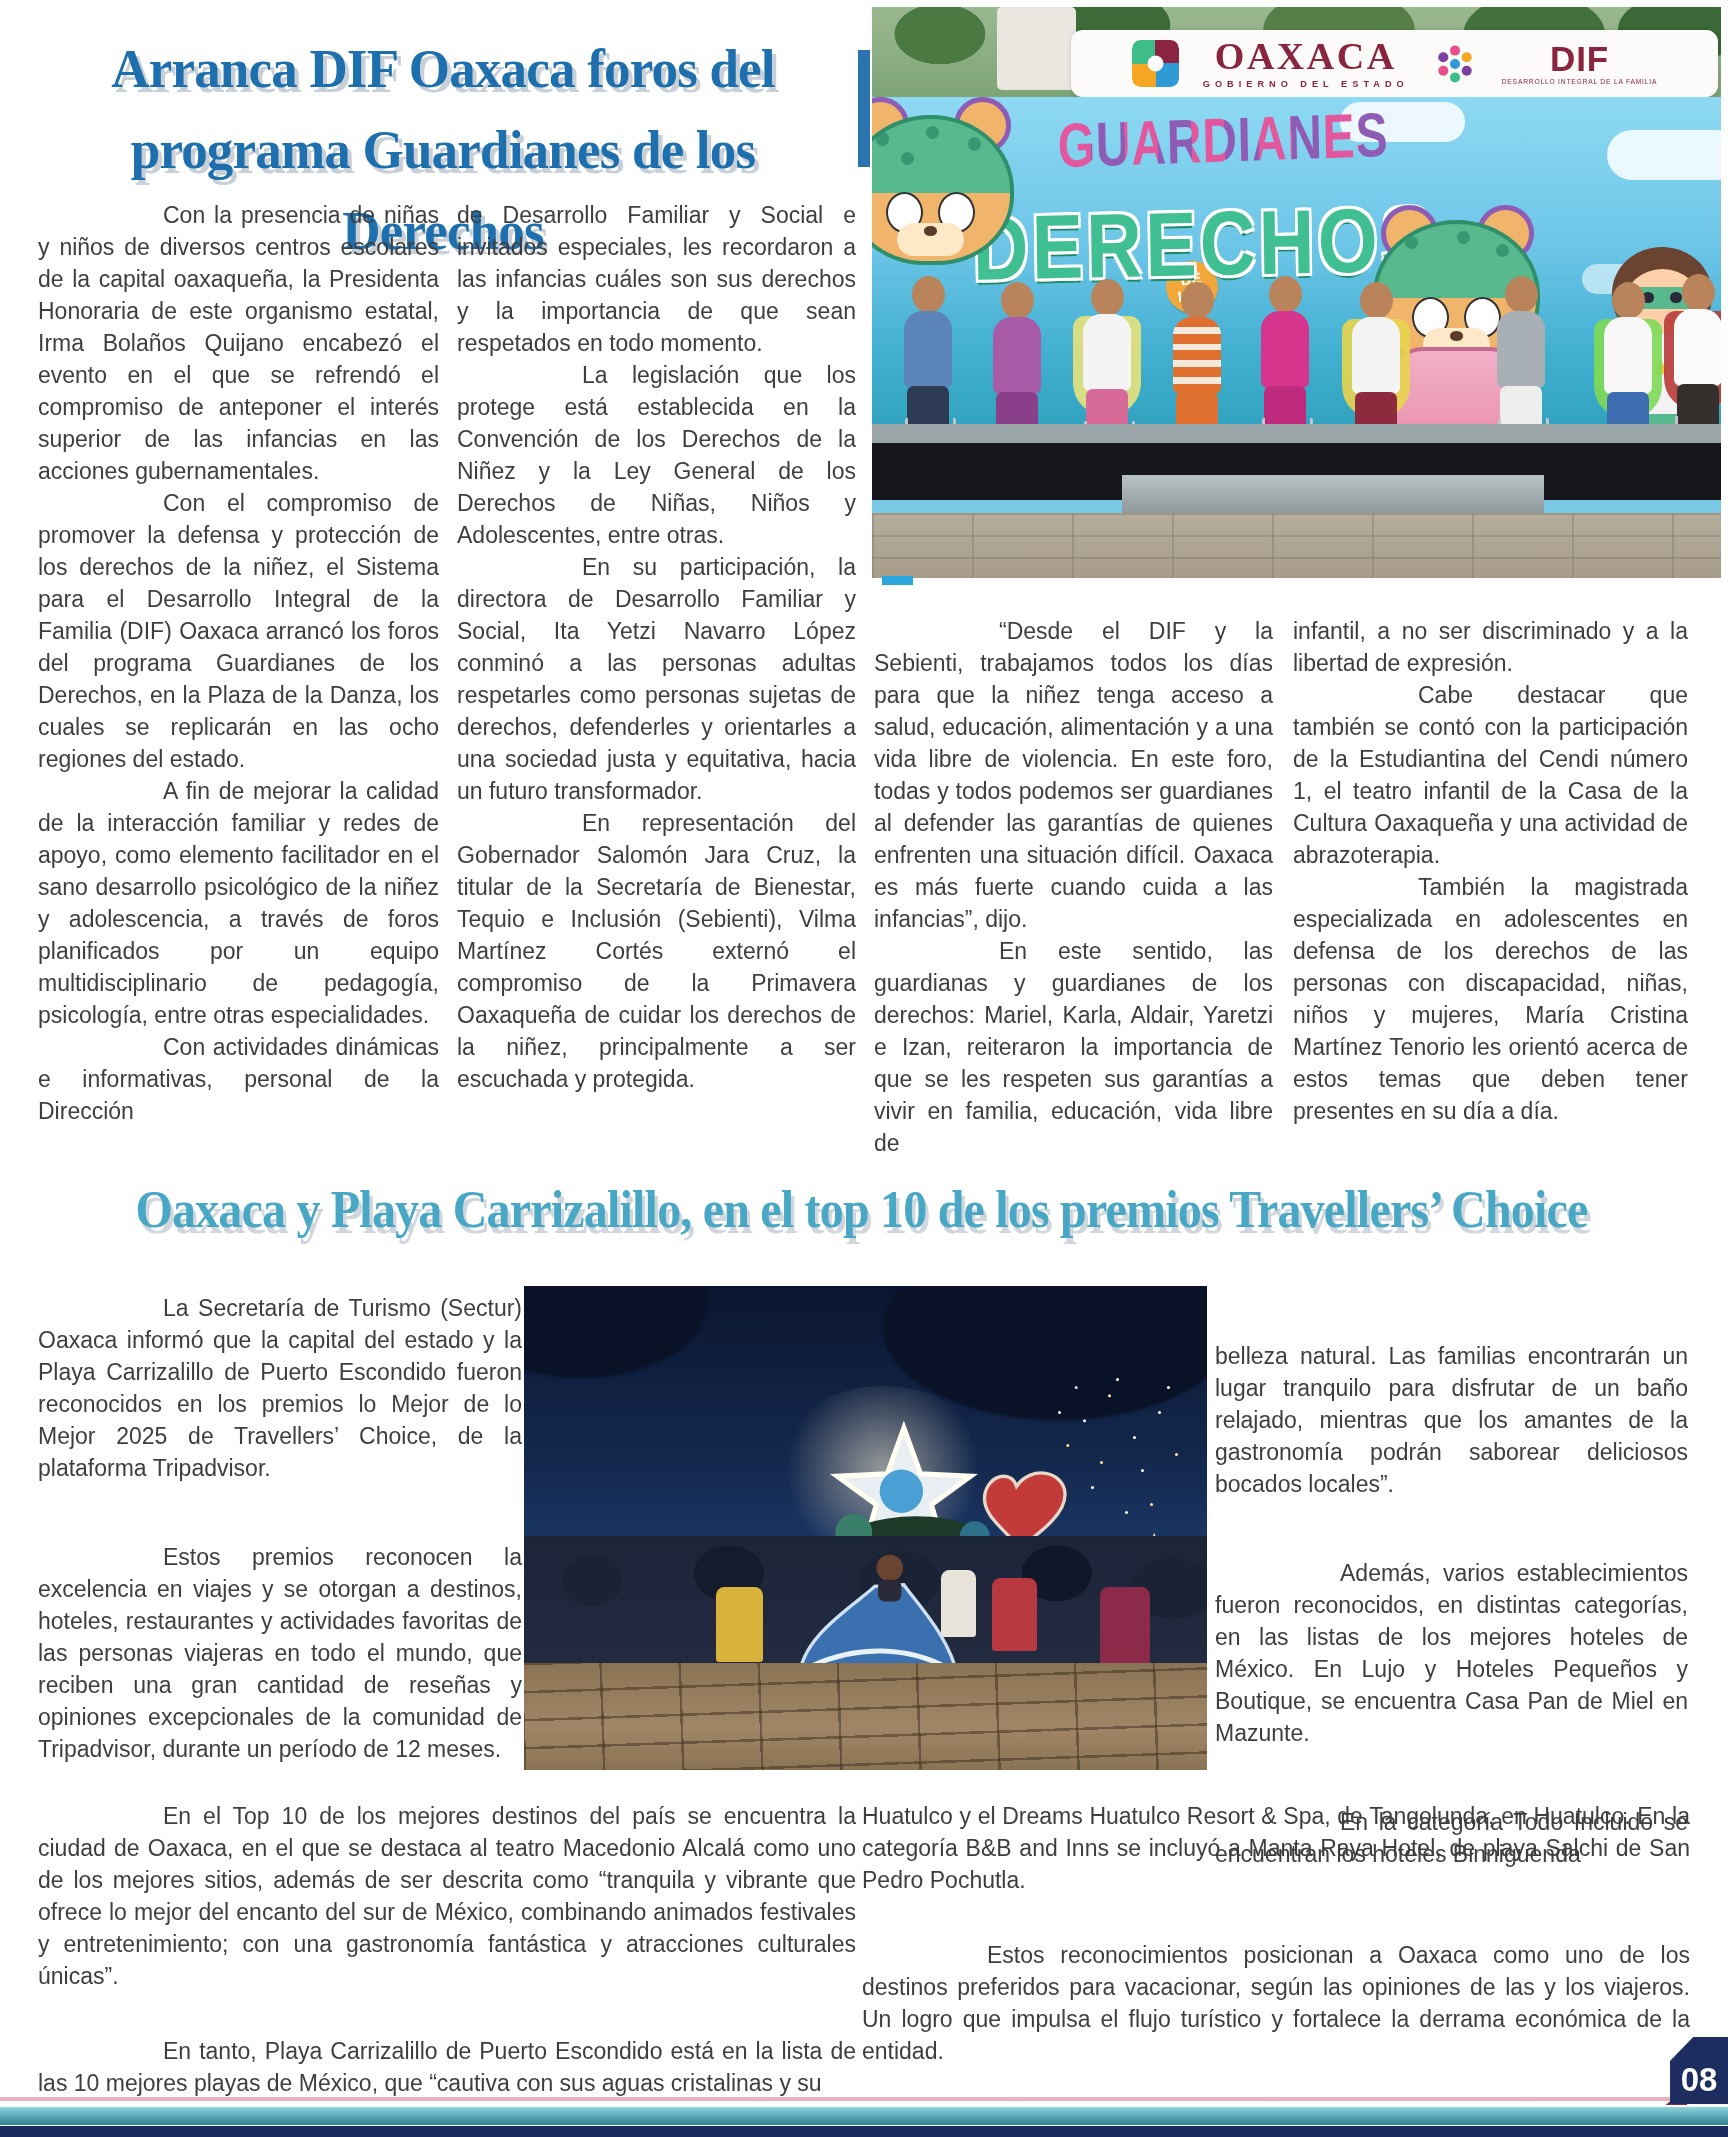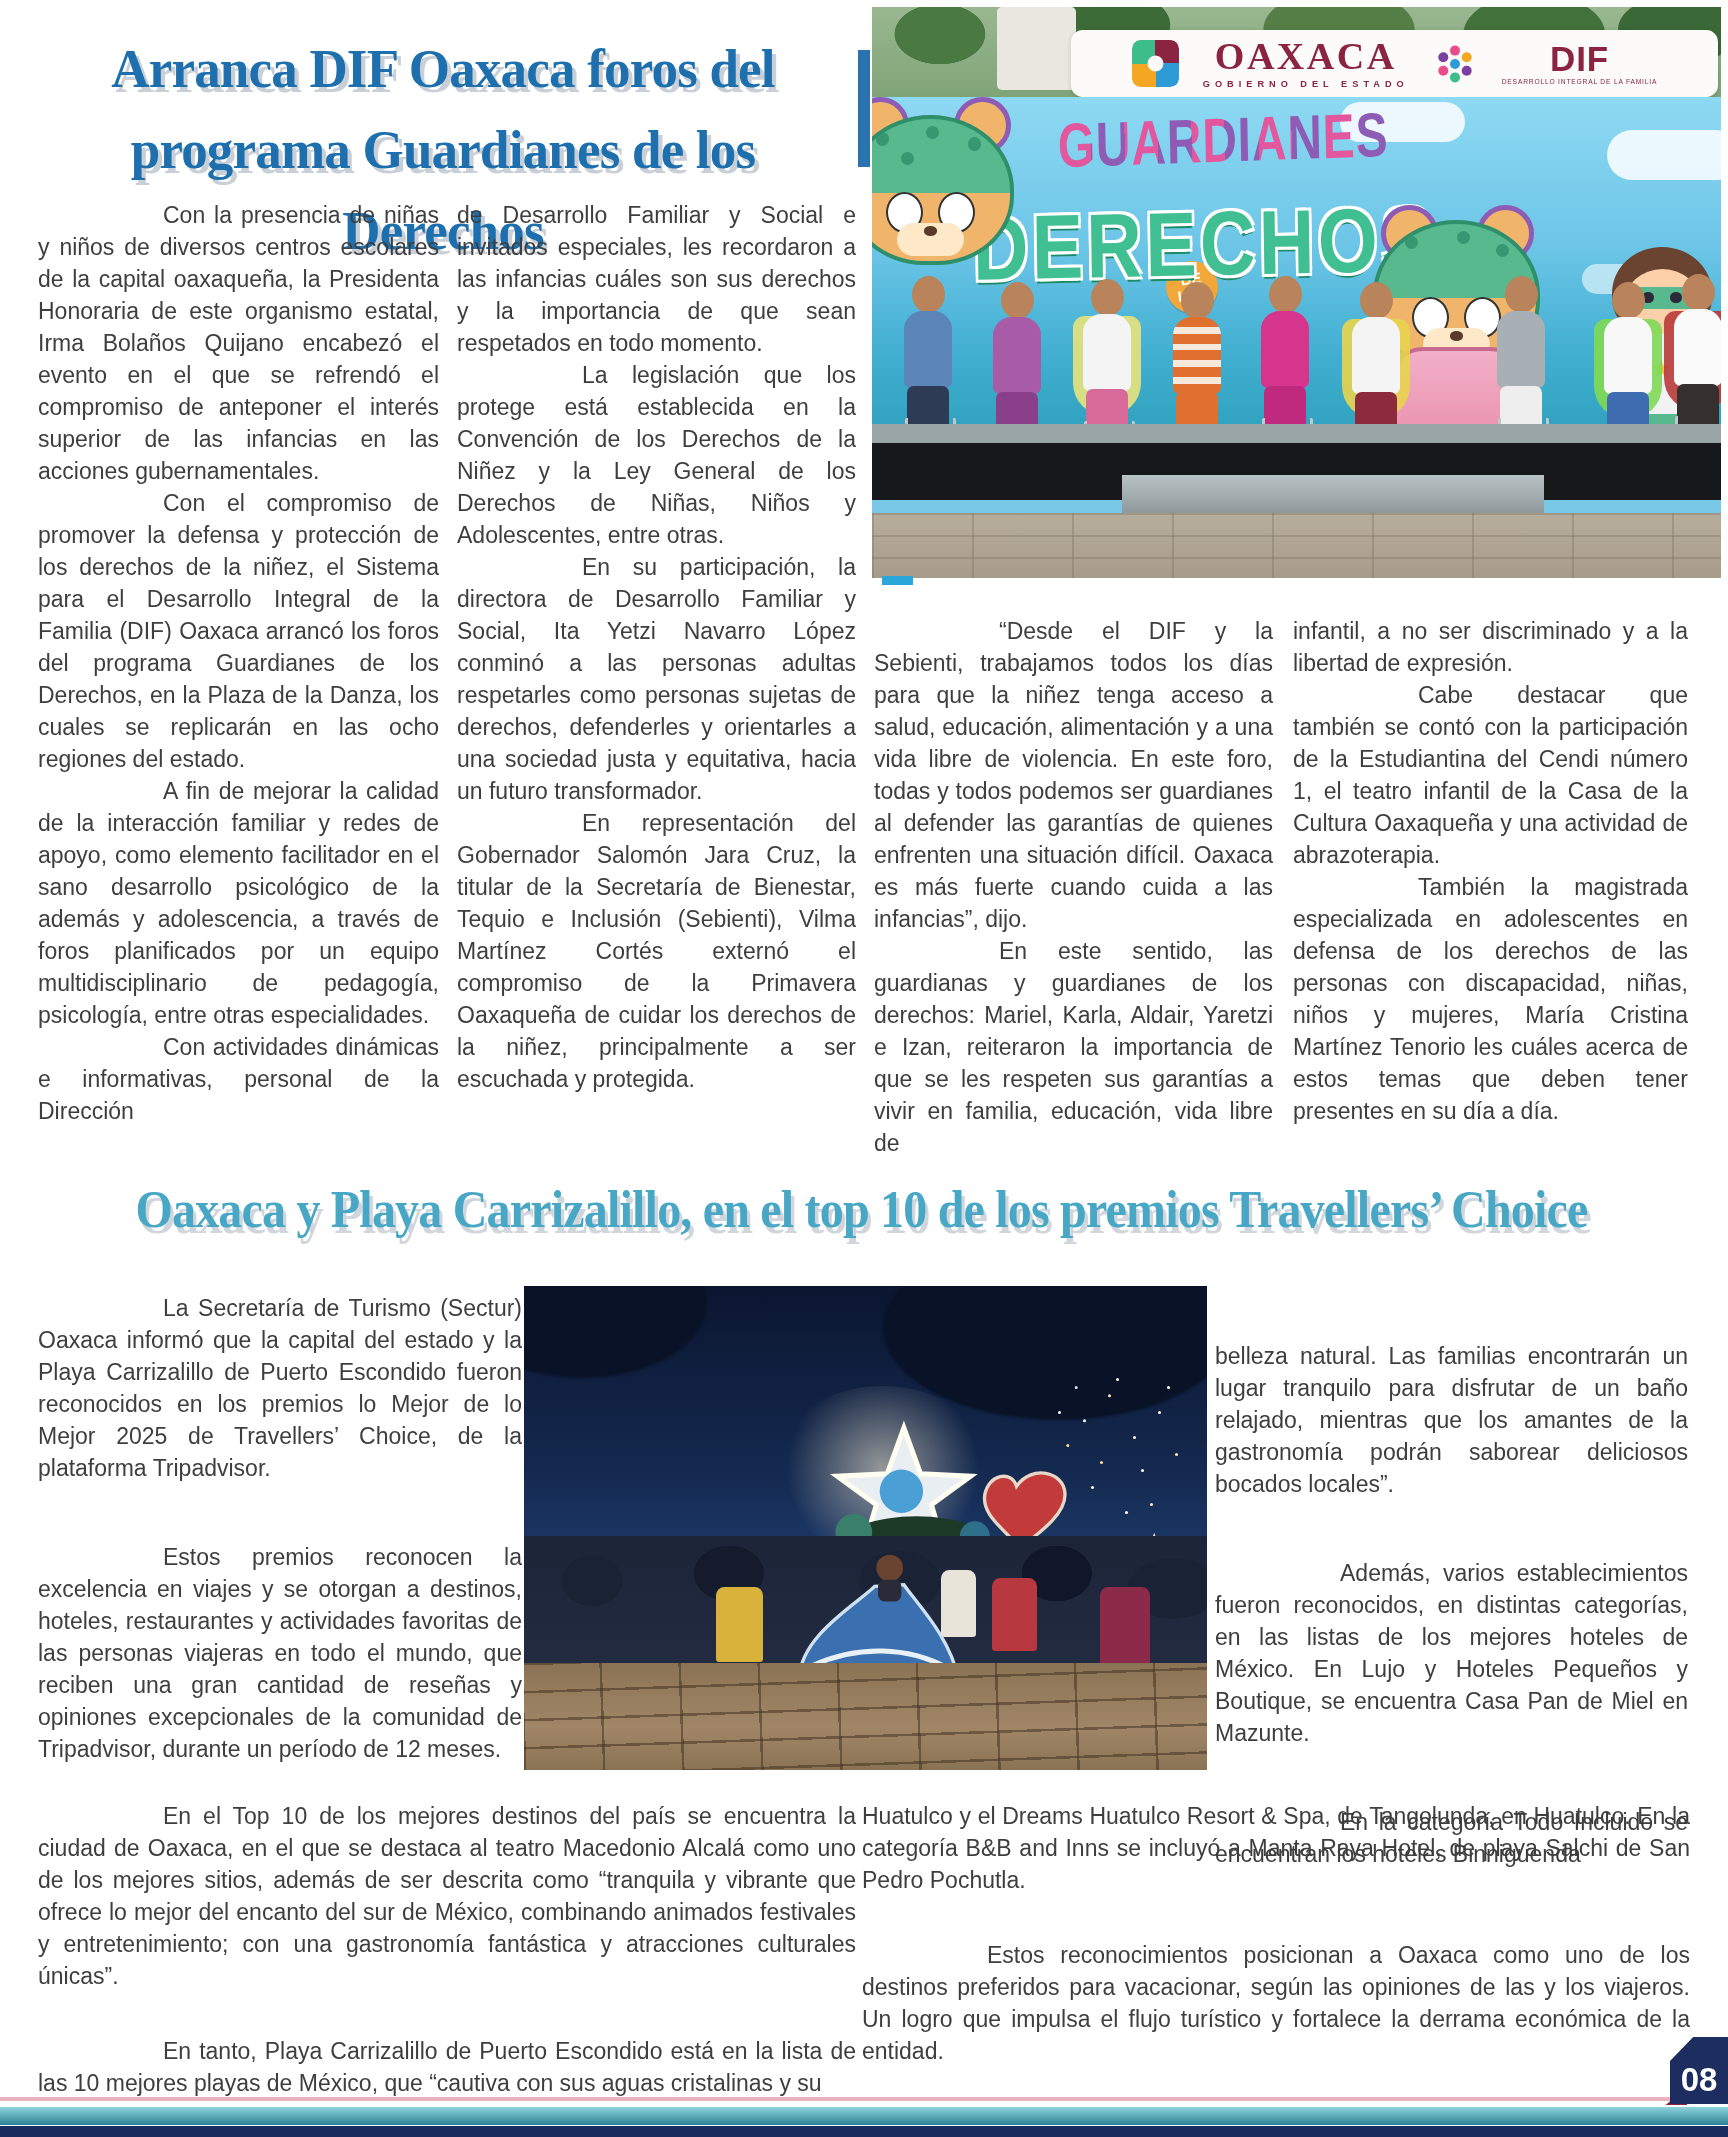--- a/index.html
+++ b/index.html
@@ -294,37 +294,37 @@
     <div class="p1-floor"></div>
     <div class="p1-skirt"></div>
     <div class="p1-step"></div>
     <div class="p1-pave"></div>
   </div>
   <div class="p1-marker"></div>
 
   <div class="col c1">
     <p class="ind">Con la presencia de niñas y niños de diversos centros escolares de la capital oaxaqueña, la Presidenta Honoraria de este organismo estatal, Irma Bolaños Quijano encabezó el evento en el que se refrendó el compromiso de anteponer el interés superior de las infancias en las acciones gubernamentales.</p>
     <p class="ind">Con el compromiso de promover la defensa y protección de los derechos de la niñez, el Sistema para el Desarrollo Integral de la Familia (DIF) Oaxaca arrancó los foros del programa Guardianes de los Derechos, en la Plaza de la Danza, los cuales se replicarán en las ocho regiones del estado.</p>
-    <p class="ind">A fin de mejorar la calidad de la interacción familiar y redes de apoyo, como elemento facilitador en el sano desarrollo psicológico de la además y adolescencia, a través de foros planificados por un equipo multidisciplinario de pedagogía, psicología, entre otras especialidades.</p>
+    <p class="ind">A fin de mejorar la calidad de la interacción familiar y redes de apoyo, como elemento facilitador en el sano desarrollo psicológico de la niñez y adolescencia, a través de foros planificados por un equipo multidisciplinario de pedagogía, psicología, entre otras especialidades.</p>
     <p class="ind">Con actividades dinámicas e informativas, personal de la Dirección</p>
   </div>
   <div class="col c2">
     <p>de Desarrollo Familiar y Social e invitados especiales, les recordaron a las infancias cuáles son sus derechos y la importancia de que sean respetados en todo momento.</p>
     <p class="ind">La legislación que los protege está establecida en la Convención de los Derechos de la Niñez y la Ley General de los Derechos de Niñas, Niños y Adolescentes, entre otras.</p>
     <p class="ind">En su participación, la directora de Desarrollo Familiar y Social, Ita Yetzi Navarro López conminó a las personas adultas respetarles como personas sujetas de derechos, defenderles y orientarles a una sociedad justa y equitativa, hacia un futuro transformador.</p>
     <p class="ind">En representación del Gobernador Salomón Jara Cruz, la titular de la Secretaría de Bienestar, Tequio e Inclusión (Sebienti), Vilma Martínez Cortés externó el compromiso de la Primavera Oaxaqueña de cuidar los derechos de la niñez, principalmente a ser escuchada y protegida.</p>
   </div>
   <div class="col c3">
     <p class="ind">“Desde el DIF y la Sebienti, trabajamos todos los días para que la niñez tenga acceso a salud, educación, alimentación y a una vida libre de violencia. En este foro, todas y todos podemos ser guardianes al defender las garantías de quienes enfrenten una situación difícil. Oaxaca es más fuerte cuando cuida a las infancias”, dijo.</p>
     <p class="ind">En este sentido, las guardianas y guardianes de los derechos: Mariel, Karla, Aldair, Yaretzi e Izan, reiteraron la importancia de que se les respeten sus garantías a vivir en familia, educación, vida libre de</p>
   </div>
   <div class="col c4">
     <p>infantil, a no ser discriminado y a la libertad de expresión.</p>
     <p class="ind">Cabe destacar que también se contó con la participación de la Estudiantina del Cendi número 1, el teatro infantil de la Casa de la Cultura Oaxaqueña y una actividad de abrazoterapia.</p>
-    <p class="ind">También la magistrada especializada en adolescentes en defensa de los derechos de las personas con discapacidad, niñas, niños y mujeres, María Cristina Martínez Tenorio les cuáles acerca de estos temas que deben tener presentes en su día a día.</p>
+    <p class="ind">También la magistrada especializada en adolescentes en defensa de los derechos de las personas con discapacidad, niñas, niños y mujeres, María Cristina Martínez Tenorio les orientó acerca de estos temas que deben tener presentes en su día a día.</p>
   </div>
 
   <div class="h2-block">Oaxaca y Playa Carrizalillo, en el top 10 de los premios Travellers’ Choice</div>
 
   <div class="col a2l">
     <p class="ind">La Secretaría de Turismo (Sectur) Oaxaca informó que la capital del estado y la Playa Carrizalillo de Puerto Escondido fueron reconocidos en los premios lo Mejor de lo Mejor 2025 de Travellers’ Choice, de la plataforma Tripadvisor.</p>
     <p class="ind gap">Estos premios reconocen la excelencia en viajes y se otorgan a destinos, hoteles, restaurantes y actividades favoritas de las personas viajeras en todo el mundo, que reciben una gran cantidad de reseñas y opiniones excepcionales de la comunidad de Tripadvisor, durante un período de 12 meses.</p>
   </div>
 
   <div class="photo2">

